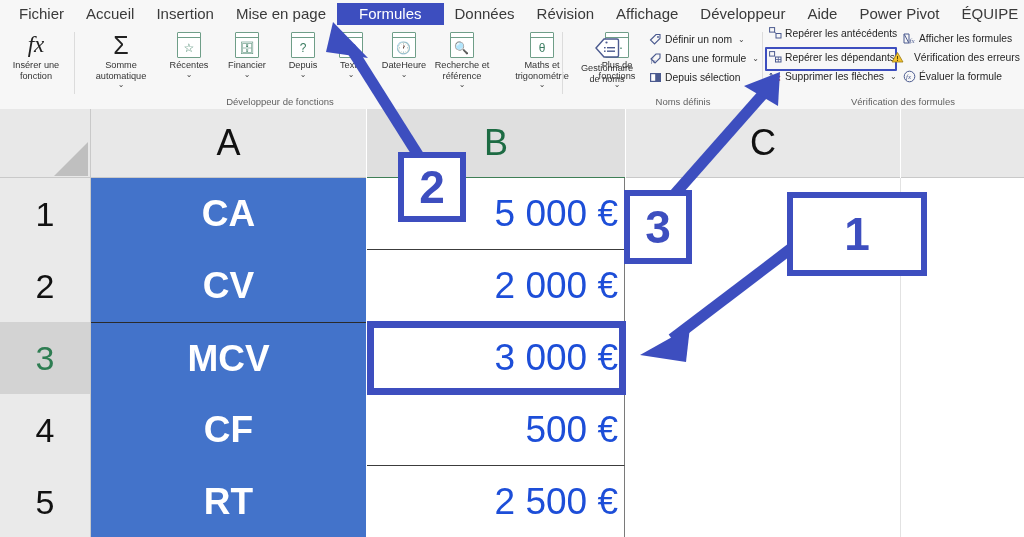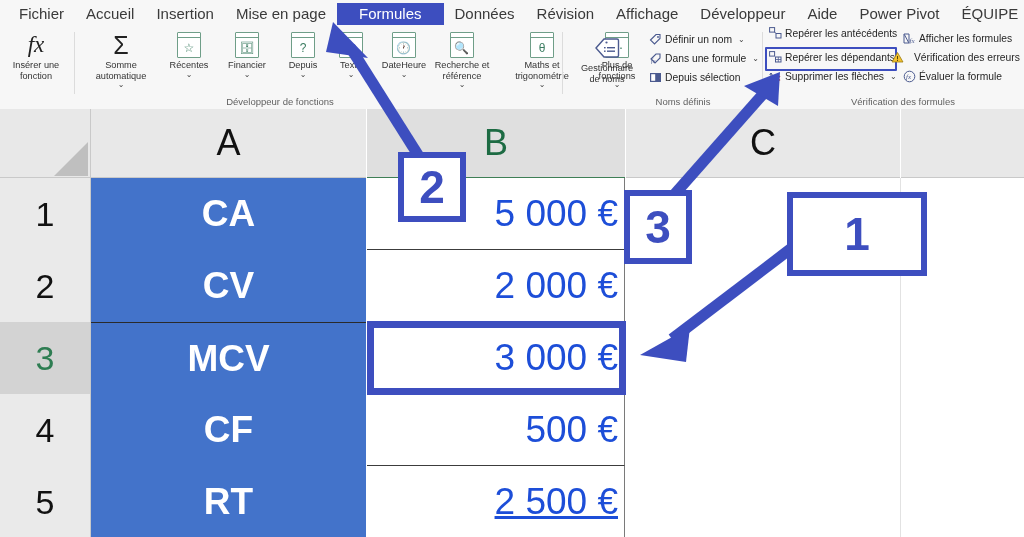--- a/index.html
+++ b/index.html
@@ -320,21 +320,21 @@
       <div class="cellB" style="top: 213px;">3 000 €</div>
       <div class="cellC" style="top: 213px;"></div>
       <div class="cellD" style="top: 213px;"></div>
       <div class="rowhdr" style="top: 285px;">4</div>
       <div class="cellA" style="top: 285px;">CF</div>
       <div class="cellB" style="top: 285px;">500 €</div>
       <div class="cellC" style="top: 285px;"></div>
       <div class="cellD" style="top: 285px;"></div>
       <div class="rowhdr" style="top: 357px;">5</div>
       <div class="cellA" style="top: 357px;">RT</div>
-      <div class="cellB" style="top: 357px; text-decoration: underline;">2 500 €</div>
+      <div class="cellB" style="top: 357px;">2 500 €</div>
       <div class="cellC" style="top: 357px;"></div>
       <div class="cellD" style="top: 357px;"></div>
     </div>
 
   <div class="cellbox" style="left:367px;top:212px;width:259px;height:74px;"></div>
 </div>
 
 <svg class="arrows" viewBox="0 0 1024 537">
 
   <g>

